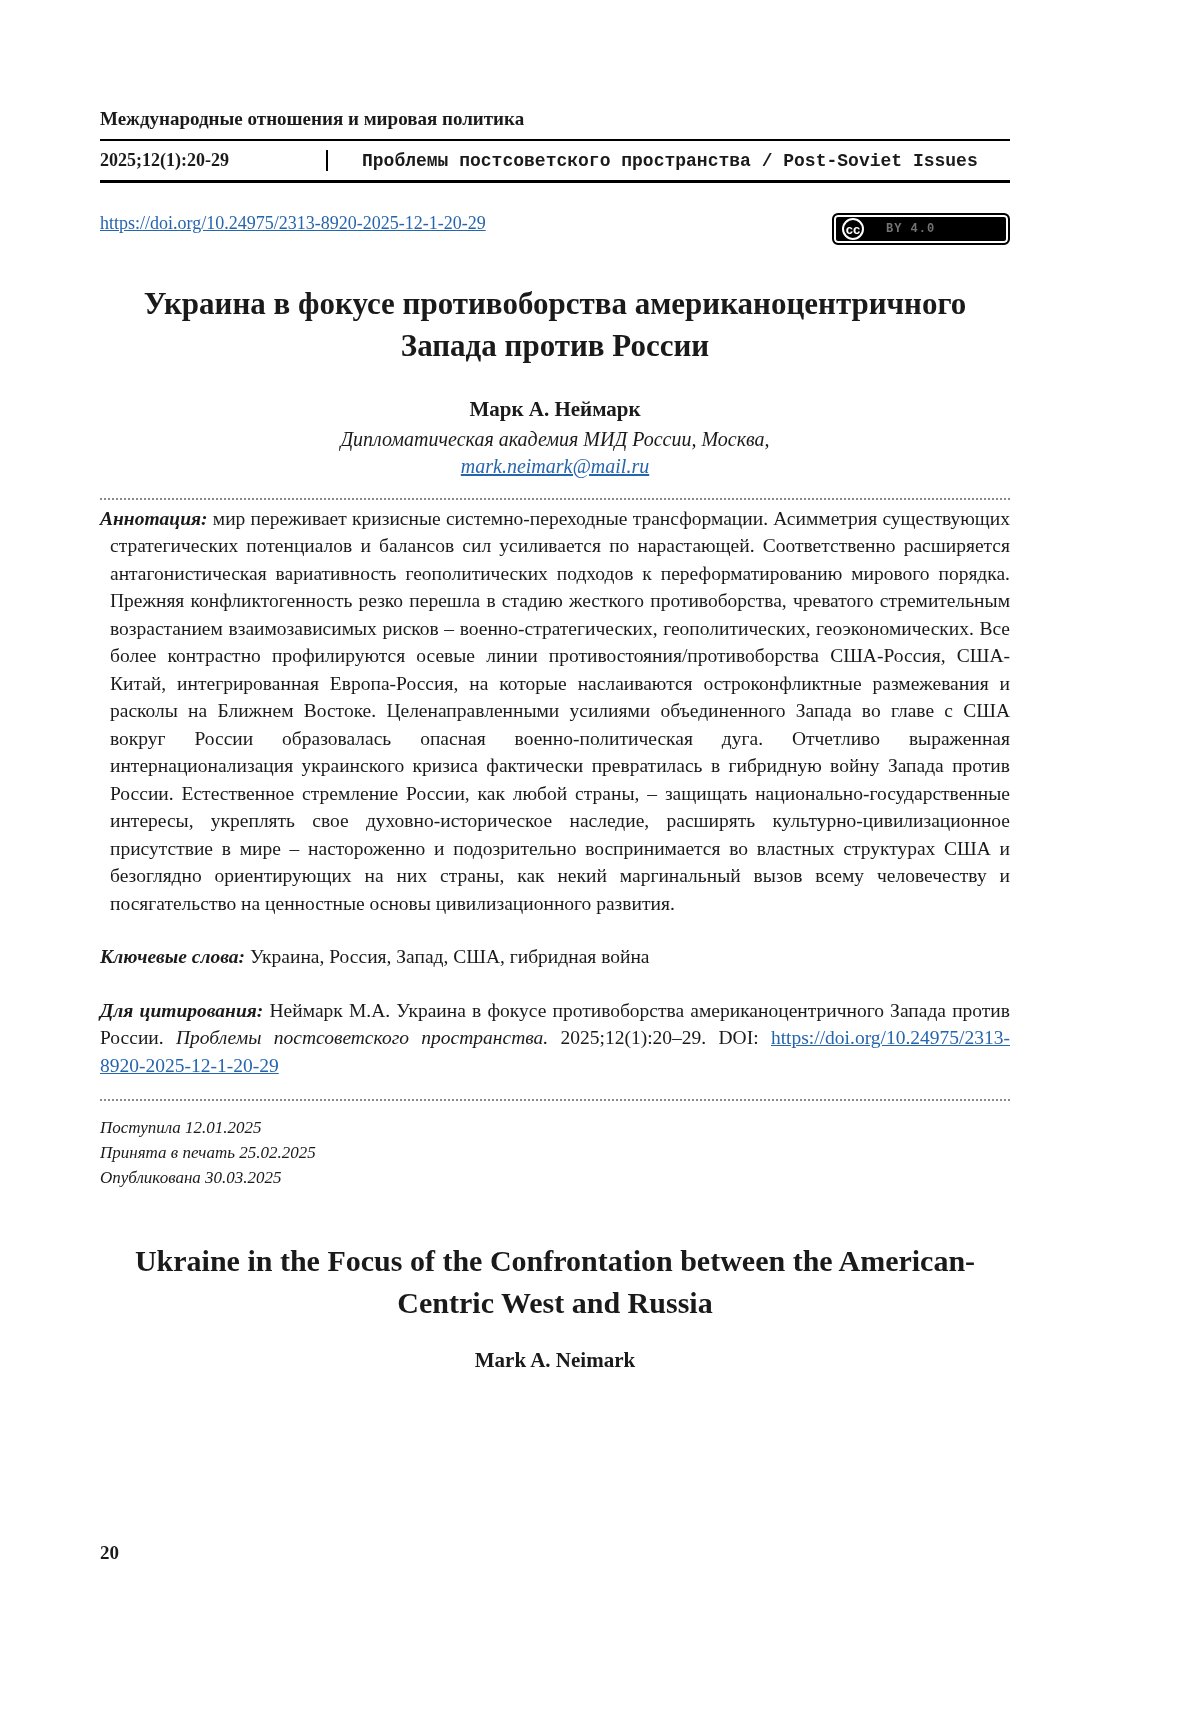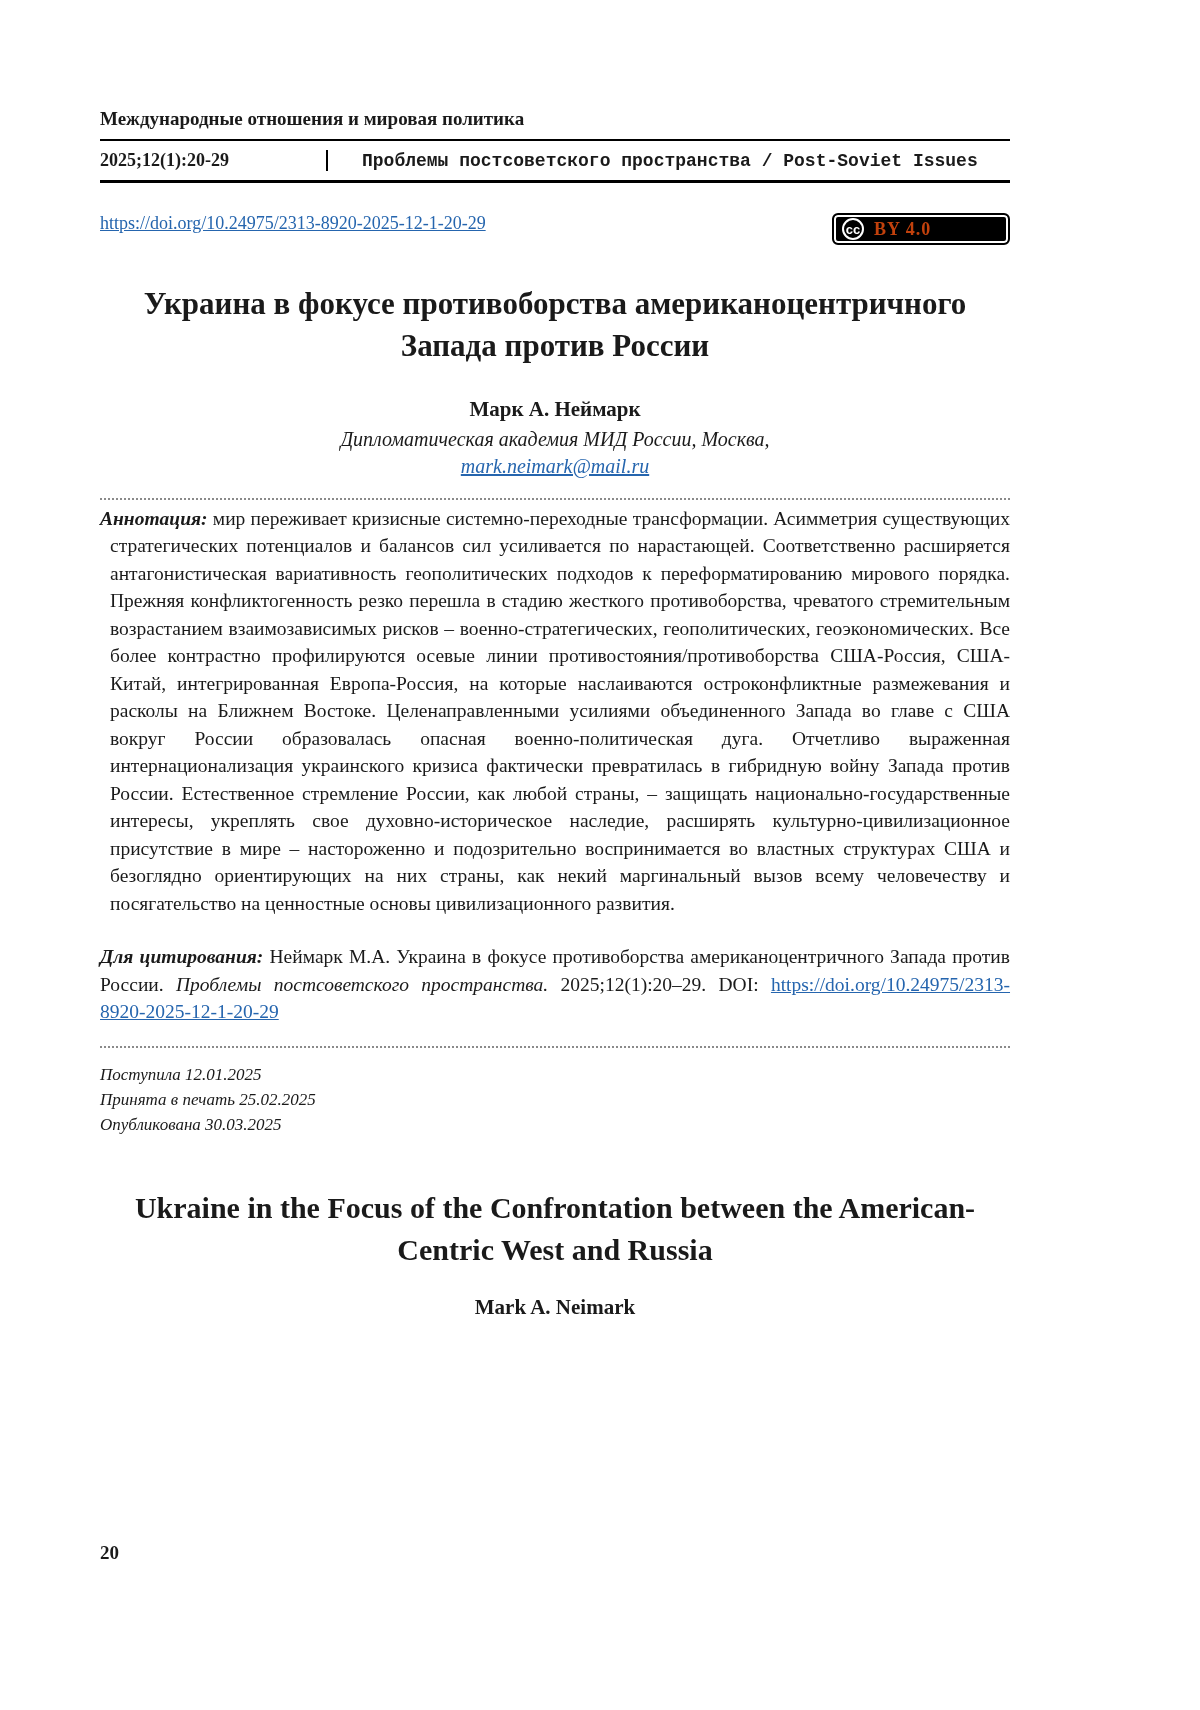--- a/index.html
+++ b/index.html
@@ -73,40 +73,40 @@
     display: flex;
     align-items: center;
     background: #000;
     border: 2px solid #000;
     border-radius: 6px;
     padding: 3px 14px 3px 8px;
     box-shadow: 0 0 0 2px #fff inset;
     height: 32px;
     min-width: 178px;
     justify-content: flex-start;
-    gap: 10px;
+    gap: 22px;
   }
   .cc-circle {
     width: 22px;
     height: 22px;
     border: 2px solid #fff;
     border-radius: 50%;
     color: #fff;
     font-family: "Liberation Sans", sans-serif;
     font-size: 13px;
     font-weight: bold;
     display: flex;
     align-items: center;
     justify-content: center;
     background: #000;
   }
   .cc-text {
-    color: #c2410c;
-    font-family: Liberation Serif, serif;
-    font-size: 18px;
+    color: #737373;
+    font-family: Liberation Mono, monospace;
+    font-size: 12px;
     font-weight: bold;
     letter-spacing: 1px;
   }
   
   .article-title-ru {
     margin-top: 38px;
     text-align: center;
     font-size: 31px;
     font-weight: bold;
     line-height: 1.35;
@@ -219,20 +219,21 @@
   <div class="affiliation">Дипломатическая академия МИД России, Москва,</div>
 
   <div class="email-line">
     <a class="link">mark.neimark@mail.ru</a>
   </div>
 
   <hr class="dotted-divider">
 
   <p class="abstract"><span class="label-bi">Аннотация:</span><span> мир переживает кризисные системно-переходные трансформации. Асимметрия существующих стратегических потенциалов и балансов сил усиливается по нарастающей. Соответственно расширяется антагонистическая вариативность геополитических подходов к переформатированию мирового порядка. Прежняя конфликтогенность резко перешла в стадию жесткого противоборства, чреватого стремительным возрастанием взаимозависимых рисков – военно-стратегических, геополитических, геоэкономических. Все более контрастно профилируются осевые линии противостояния/противоборства США-Россия, США-Китай, интегрированная Европа-Россия, на которые наслаиваются остроконфликтные размежевания и расколы на Ближнем Востоке. Целенаправленными усилиями объединенного Запада во главе с США вокруг России образовалась опасная военно-политическая дуга. Отчетливо выраженная интернационализация украинского кризиса фактически превратилась в гибридную войну Запада против России. Естественное стремление России, как любой страны, – защищать национально-государственные интересы, укреплять свое духовно-историческое наследие, расширять культурно-цивилизационное присутствие в мире – настороженно и подозрительно воспринимается во властных структурах США и безоглядно ориентирующих на них страны, как некий маргинальный вызов всему человечеству и посягательство на ценностные основы цивилизационного развития.</span></p>
 
+  <p class="keywords"><span class="label-bi">Ключевые слова:</span><span> Украина, Россия, Запад, США, гибридная война</span></p>
 
   <p class="citation"><span class="label-bi">Для цитирования:</span><span> Неймарк М.А. Украина в фокусе противоборства американоцентричного Запада против России. </span><span class="italic">Проблемы постсоветского пространства.</span><span> 2025;12(1):20–29. DOI: </span><a class="link">https://doi.org/10.24975/2313-8920-2025-12-1-20-29</a></p>
 
   <hr class="dotted-divider">
 
   <div class="dates">
     <div>Поступила 12.01.2025</div>
     <div>Принята в печать 25.02.2025</div>
     <div>Опубликована 30.03.2025</div>
   </div>

